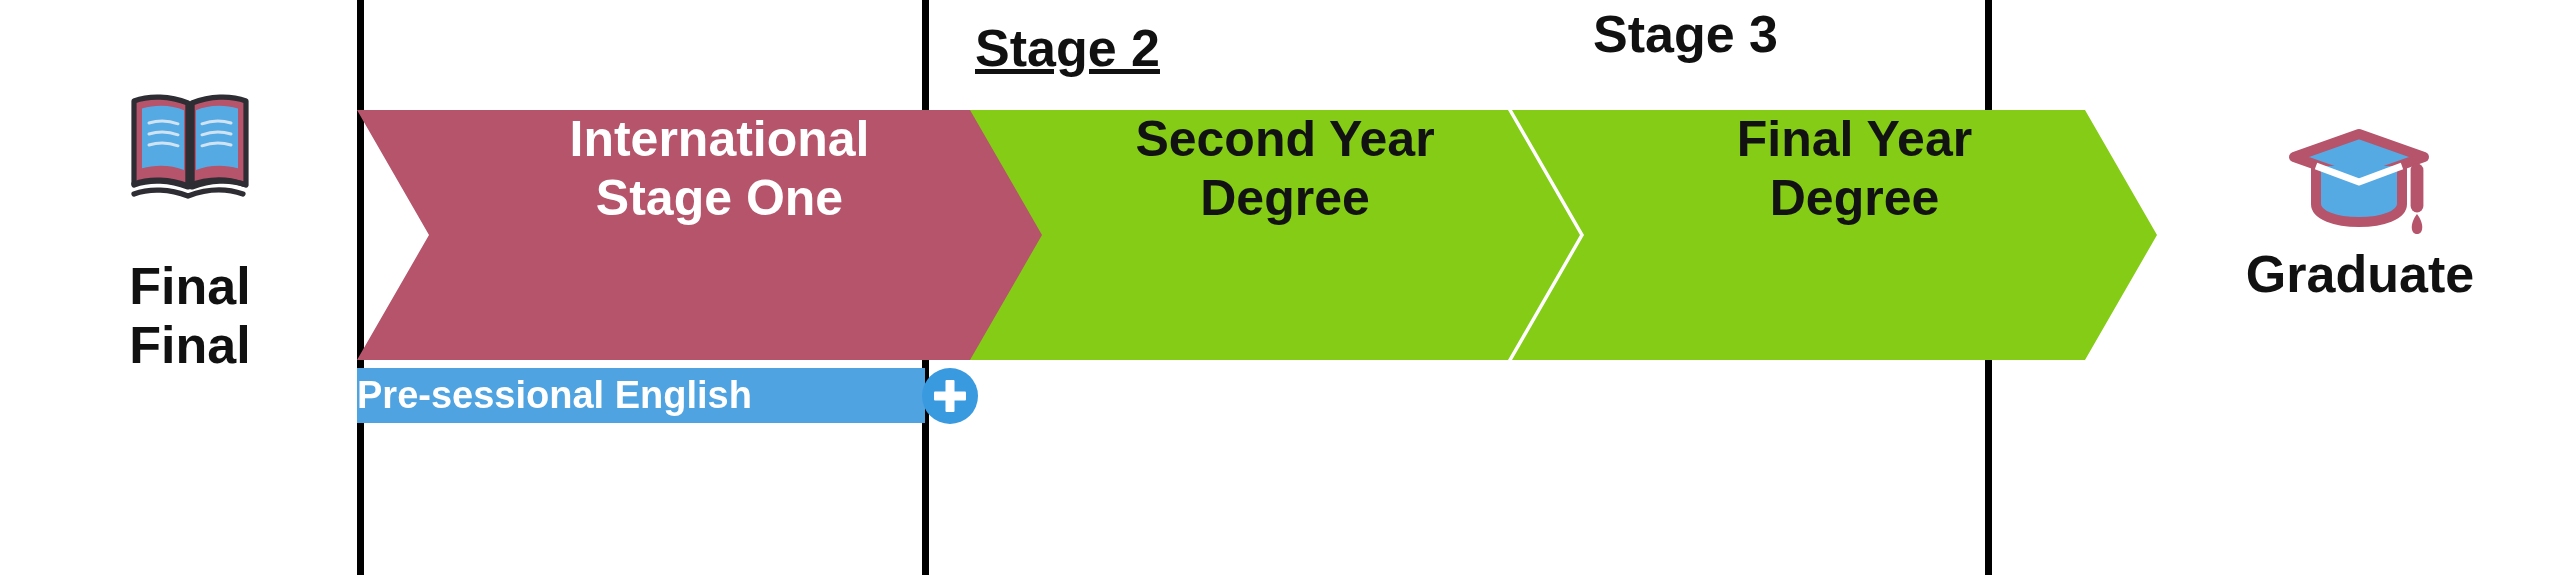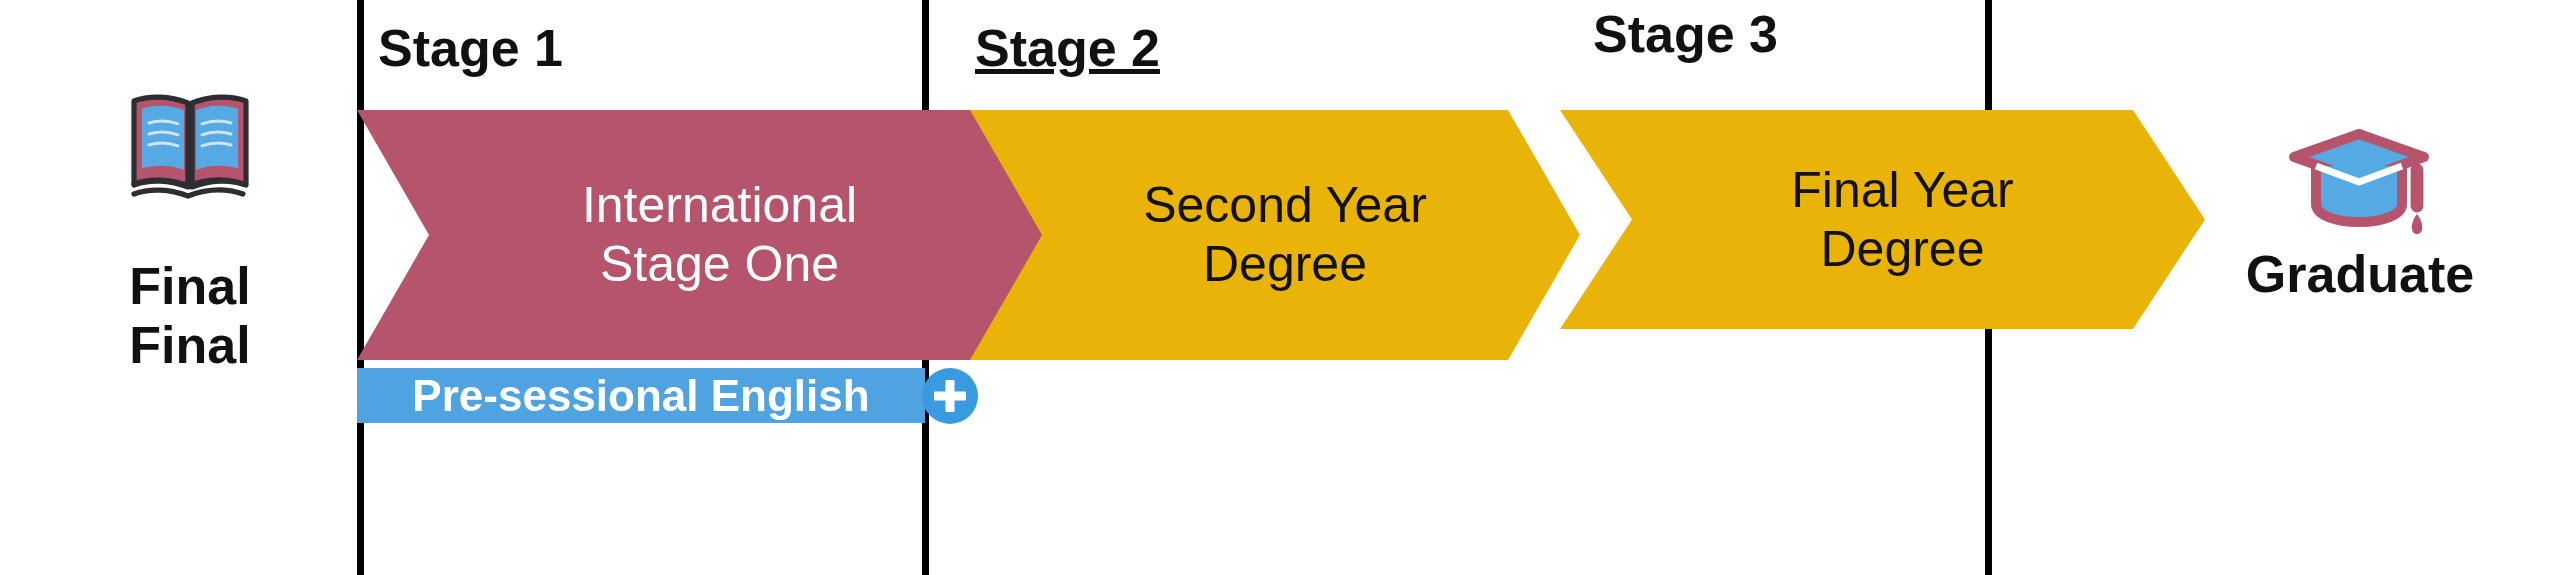--- a/index.html
+++ b/index.html
@@ -25,51 +25,51 @@
     font-weight:600;
     color:#111111;
     letter-spacing:0px;
     white-space:nowrap;
     z-index:4;
   }
   .chevron{
     position:absolute;
     z-index:3;
     display:flex;
-    align-items:center;
+    align-items:flex-start;
     justify-content:center;
     text-align:center;
     line-height:1.18;
     font-size:50px;
-    font-weight:400;
+    font-weight:700;
   }
   .chev-pink{
     background:#b5546b;
     color:#ffffff;
   }
   .chev-grey{
-    background:#eab308;
+    background:#84cc16;
     color:#121212;
   }
   .chev-shape{
     -webkit-clip-path:polygon(0 0, calc(100% - 72px) 0, 100% 50%, calc(100% - 72px) 100%, 0 100%, 72px 50%);
     clip-path:polygon(0 0, calc(100% - 72px) 0, 100% 50%, calc(100% - 72px) 100%, 0 100%, 72px 50%);
   }
   .chev-label{
     padding-left:40px;
     pointer-events:none;
   }
   .blue-bar{
     position:absolute;
     background:#4fa3e0;
     color:#ffffff;
     display:flex;
     align-items:center;
-    justify-content:center;
-    font-size:44px;
+    justify-content:flex-start;
+    font-size:38px;
     font-weight:600;
     letter-spacing:0px;
     z-index:3;
     white-space:nowrap;
   }
   .plus-circle{
     position:absolute;
     border-radius:50%;
     background:#3a9ae0;
     z-index:5;
@@ -135,25 +135,24 @@
         </g>
         <path d="M4 47.5 C12 44.5 22 45 31 48.5 C40 45 50 44.5 58.5 47.5" fill="none" stroke="#2d2d33" stroke-width="2.6" stroke-linecap="round"></path>
         <path d="M4 52.5 C12 49.5 22 50 31 53.5 C40 50 50 49.5 58.5 52.5" fill="none" stroke="#2d2d33" stroke-width="2.6" stroke-linecap="round"></path>
         <path d="M31 7 L31 49" stroke="#2d2d33" stroke-width="2.2"></path>
         <path d="M33 7 L33 49" stroke="#2d2d33" stroke-width="2.2"></path>
       </svg>
     </div>
     <div class="endcap-label" style="margin-top:42px;"><span>Final</span><br><span>Final</span></div>
   </div>
 
-  <div class="stage-label" style="left:378px; top:18px;">Stage 1</div>
   <div class="stage-label" style="left:975px; top:18px;text-decoration:underline;">Stage 2</div>
   <div class="stage-label" style="left:1593px; top:4px;">Stage 3</div>
 
-  <div class="chevron chev-grey chev-shape" style="left:1560px; top:110px; width:645px; height:219px;">
+  <div class="chevron chev-grey chev-shape" style="left:1512px; top:110px; width:645px; height:250px;">
     <div class="chev-label"><span>Final Year</span><br><span>Degree</span></div>
   </div>
 
   <div class="chevron chev-grey chev-shape" style="left:950px; top:110px; width:630px; height:250px;">
     <div class="chev-label"><span>Second Year</span><br><span>Degree</span></div>
   </div>
 
   <div class="chevron chev-pink chev-shape" style="left:357px; top:110px; width:685px; height:250px;">
     <div class="chev-label"><span>International</span><br><span>Stage One</span></div>
   </div>

